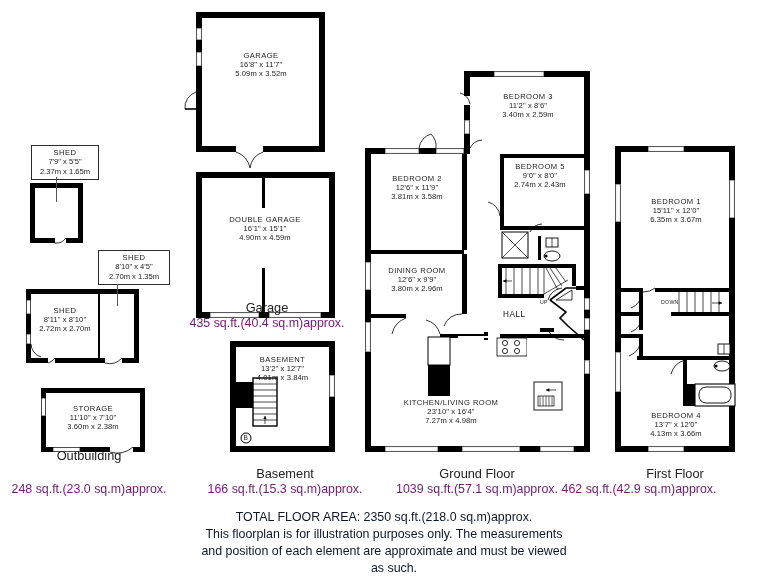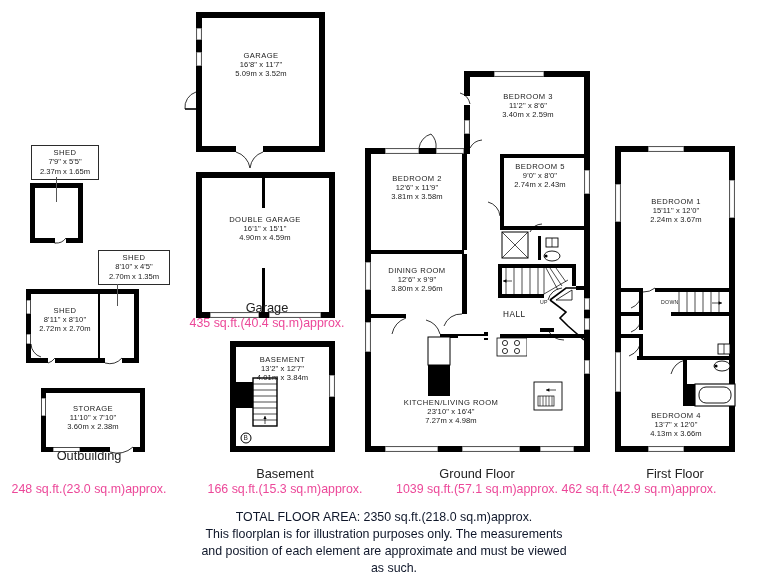--- a/index.html
+++ b/index.html
@@ -12,21 +12,21 @@
   .lbl{position:absolute;text-align:center;line-height:1.18;}
   .rlbl{font-size:7.6px;letter-spacing:.1px;white-space:nowrap;}
   .rlbl .nm{font-size:7.6px;letter-spacing:.45px;}
   .boxlbl{
     position:absolute;border:1px solid #2b2b2b;background:#fff;
     text-align:center;line-height:1.25;font-size:7.6px;padding:2px 4px 2.5px 4px;
     white-space:nowrap;
   }
   .boxlbl .nm{letter-spacing:.45px;}
   .sec-title{position:absolute;text-align:center;font-size:12.8px;white-space:nowrap;color:#222;}
-  .sec-sub{position:absolute;text-align:center;font-size:12.4px;white-space:nowrap;color:#ec4899;}
+  .sec-sub{position:absolute;text-align:center;font-size:12.4px;white-space:nowrap;color:#701a75;}
   .footer{position:absolute;left:0;width:768px;text-align:center;font-size:12.4px;line-height:1.38;color:#0f172a;}
   .tiny{position:absolute;font-size:5.2px;letter-spacing:.3px;color:#222;white-space:nowrap;}
   .hall{position:absolute;font-size:8.2px;letter-spacing:.55px;color:#111;white-space:nowrap;}
 </style>
 </head>
 <body>
 
 <svg id="plan" viewBox="0 0 768 576">
   <g fill="#000000" stroke="none">
 
@@ -440,21 +440,21 @@
   <div>23'10" x 16'4"</div>
   <div>7.27m x 4.98m</div>
 </div>
 
 <div class="hall" style="left:503px;top:310px;">HALL</div>
 <div class="tiny" style="left:540px;top:299px;">UP</div>
 
 <div class="lbl rlbl" style="left:630px;top:198px;width:92px;">
   <div class="nm">BEDROOM 1</div>
   <div>15'11" x 12'0"</div>
-  <div>2.24m x 3.67m</div>
+  <div>6.35m x 3.67m</div>
 </div>
 
 <div class="lbl rlbl" style="left:630px;top:412px;width:92px;">
   <div class="nm">BEDROOM 4</div>
   <div>13'7" x 12'0"</div>
   <div>4.13m x 3.66m</div>
 </div>
 
 <div class="tiny" style="left:661px;top:299px;">DOWN</div>
 

